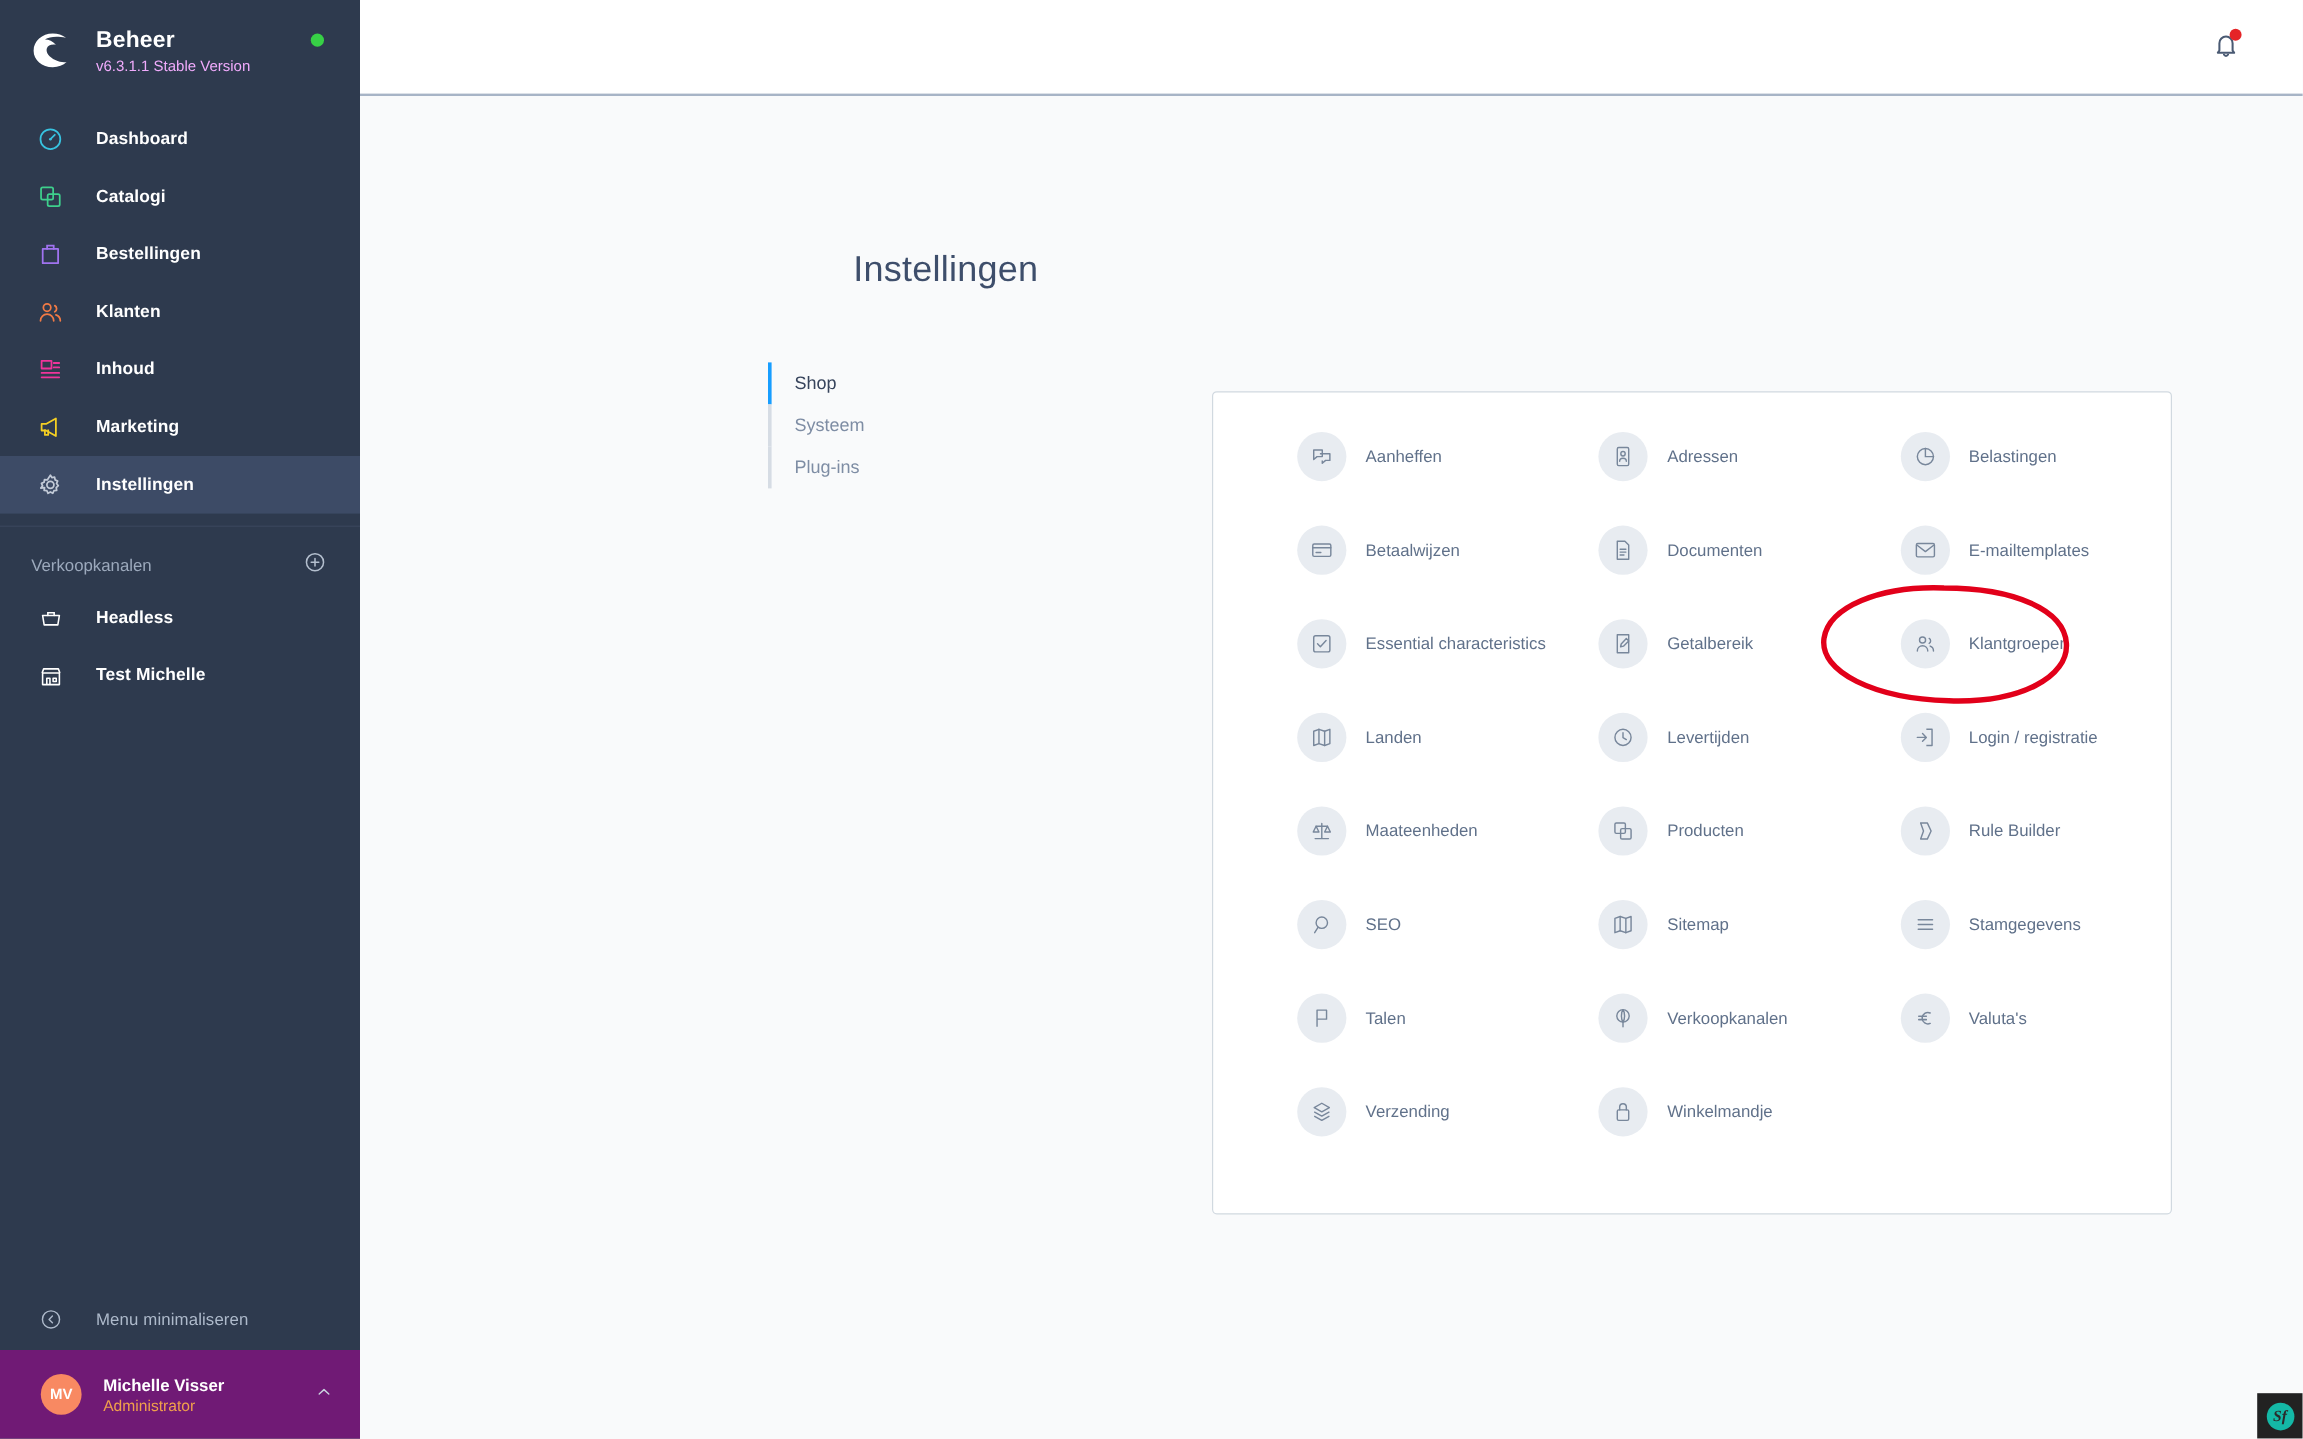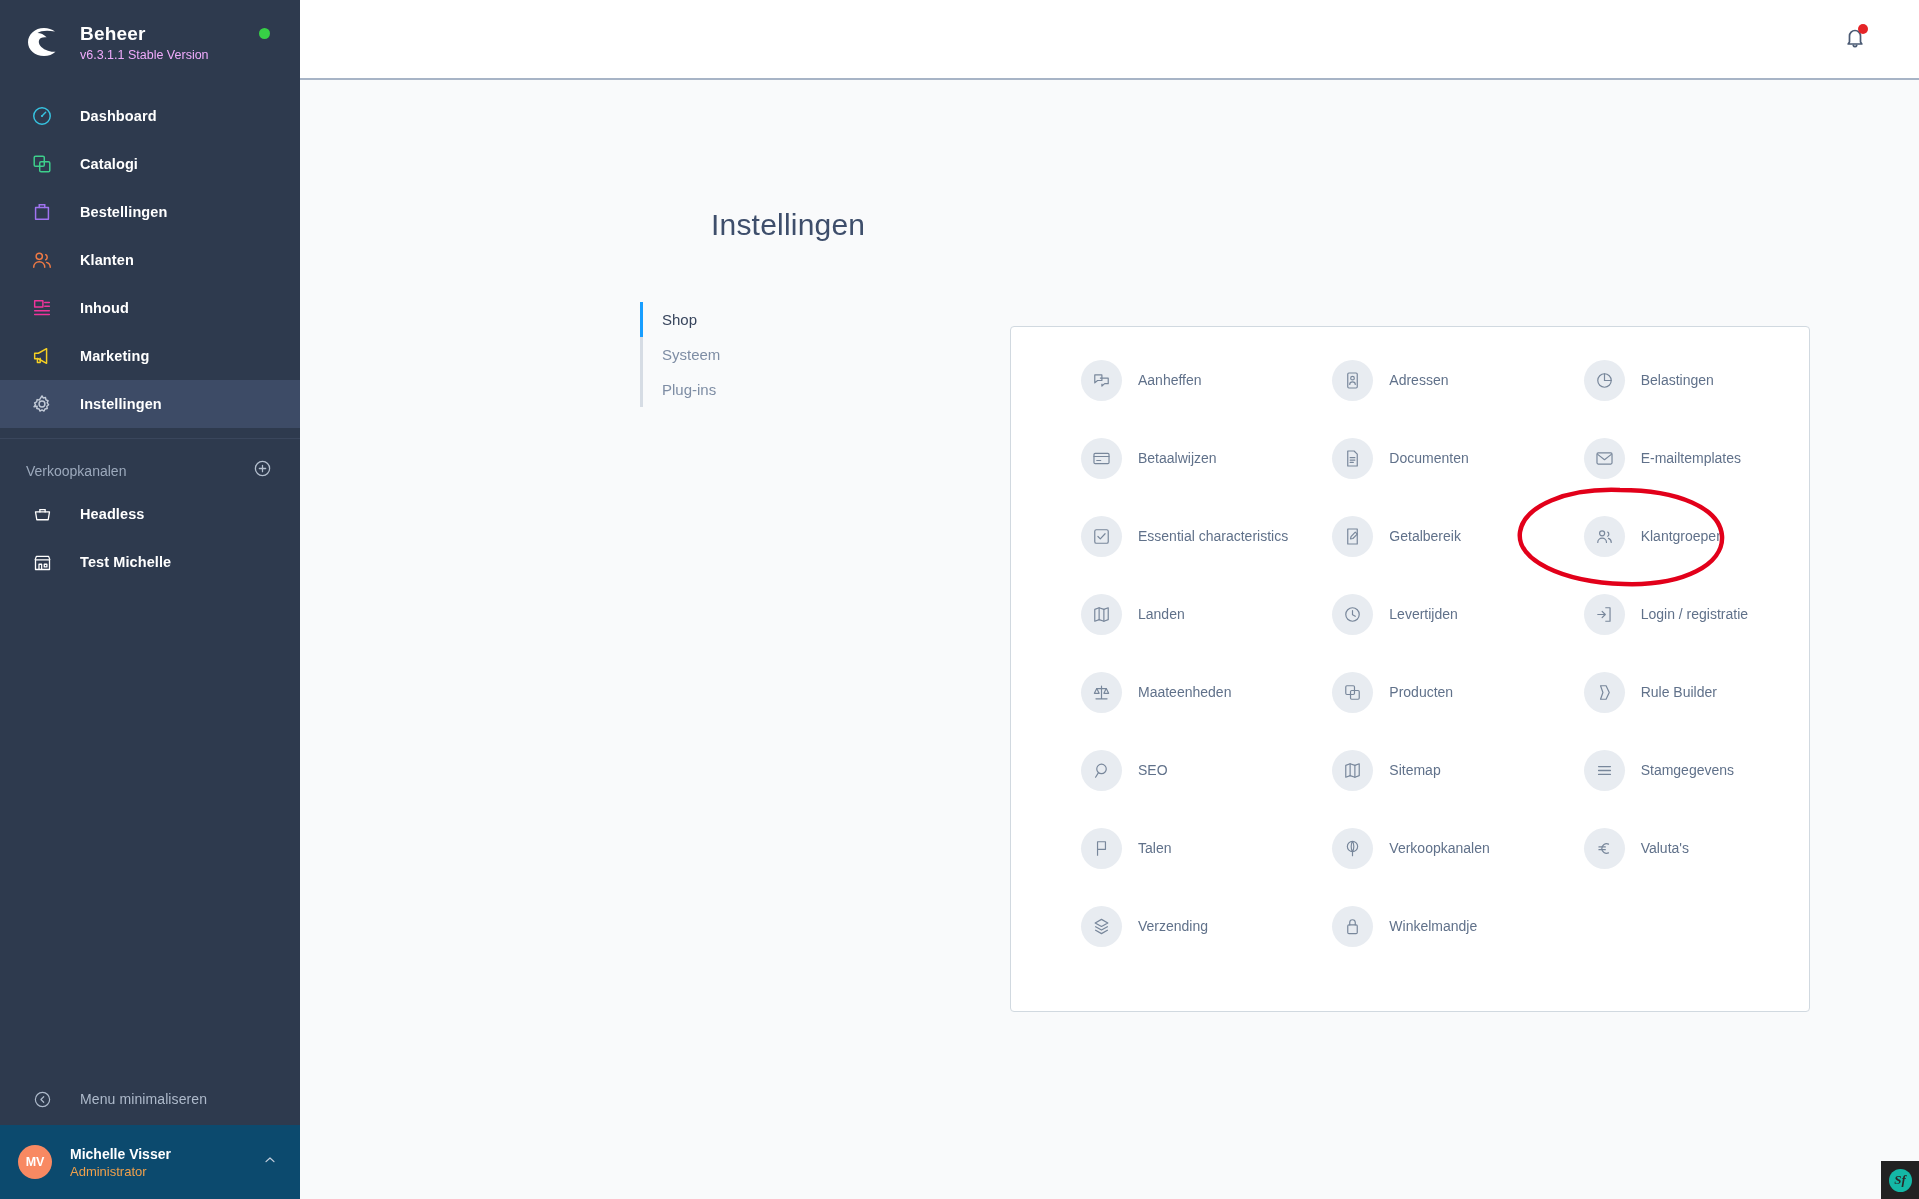--- a/index.html
+++ b/index.html
@@ -43,22 +43,22 @@
   .sb-plus { cursor: pointer; }
 
   .sb-spacer { flex: 1 1 auto; }
 
   .sb-minimize {
     display: flex; align-items: center; height: 52px; padding-left: 22px; cursor: pointer;
   }
   .sb-minimize .sb-label { color: #AEBACB; font-weight: normal; font-size: 14px; text-align: center; }
 
   .sb-user {
-    display: flex; align-items: center; height: 74px; background: #0c4a6e;
-    padding-left: 18px; padding-right: 22px; cursor: pointer;
+    display: flex; align-items: center; height: 74px; background: #701a75;
+    padding-left: 34px; padding-right: 22px; cursor: pointer;
   }
   .avatar {
     width: 34px; height: 34px; border-radius: 50%; background: #F88962;
     color: #fff; font-size: 12.5px; font-weight: bold;
     display: flex; align-items: center; justify-content: center; flex: 0 0 34px;
   }
   .user-text { margin-left: 18px; flex: 1 1 auto; }
   .user-name { color: #fff; font-size: 14px; font-weight: bold; }
   .user-role { color: #F0A04B; font-size: 13px; margin-top: 2px; }
 

